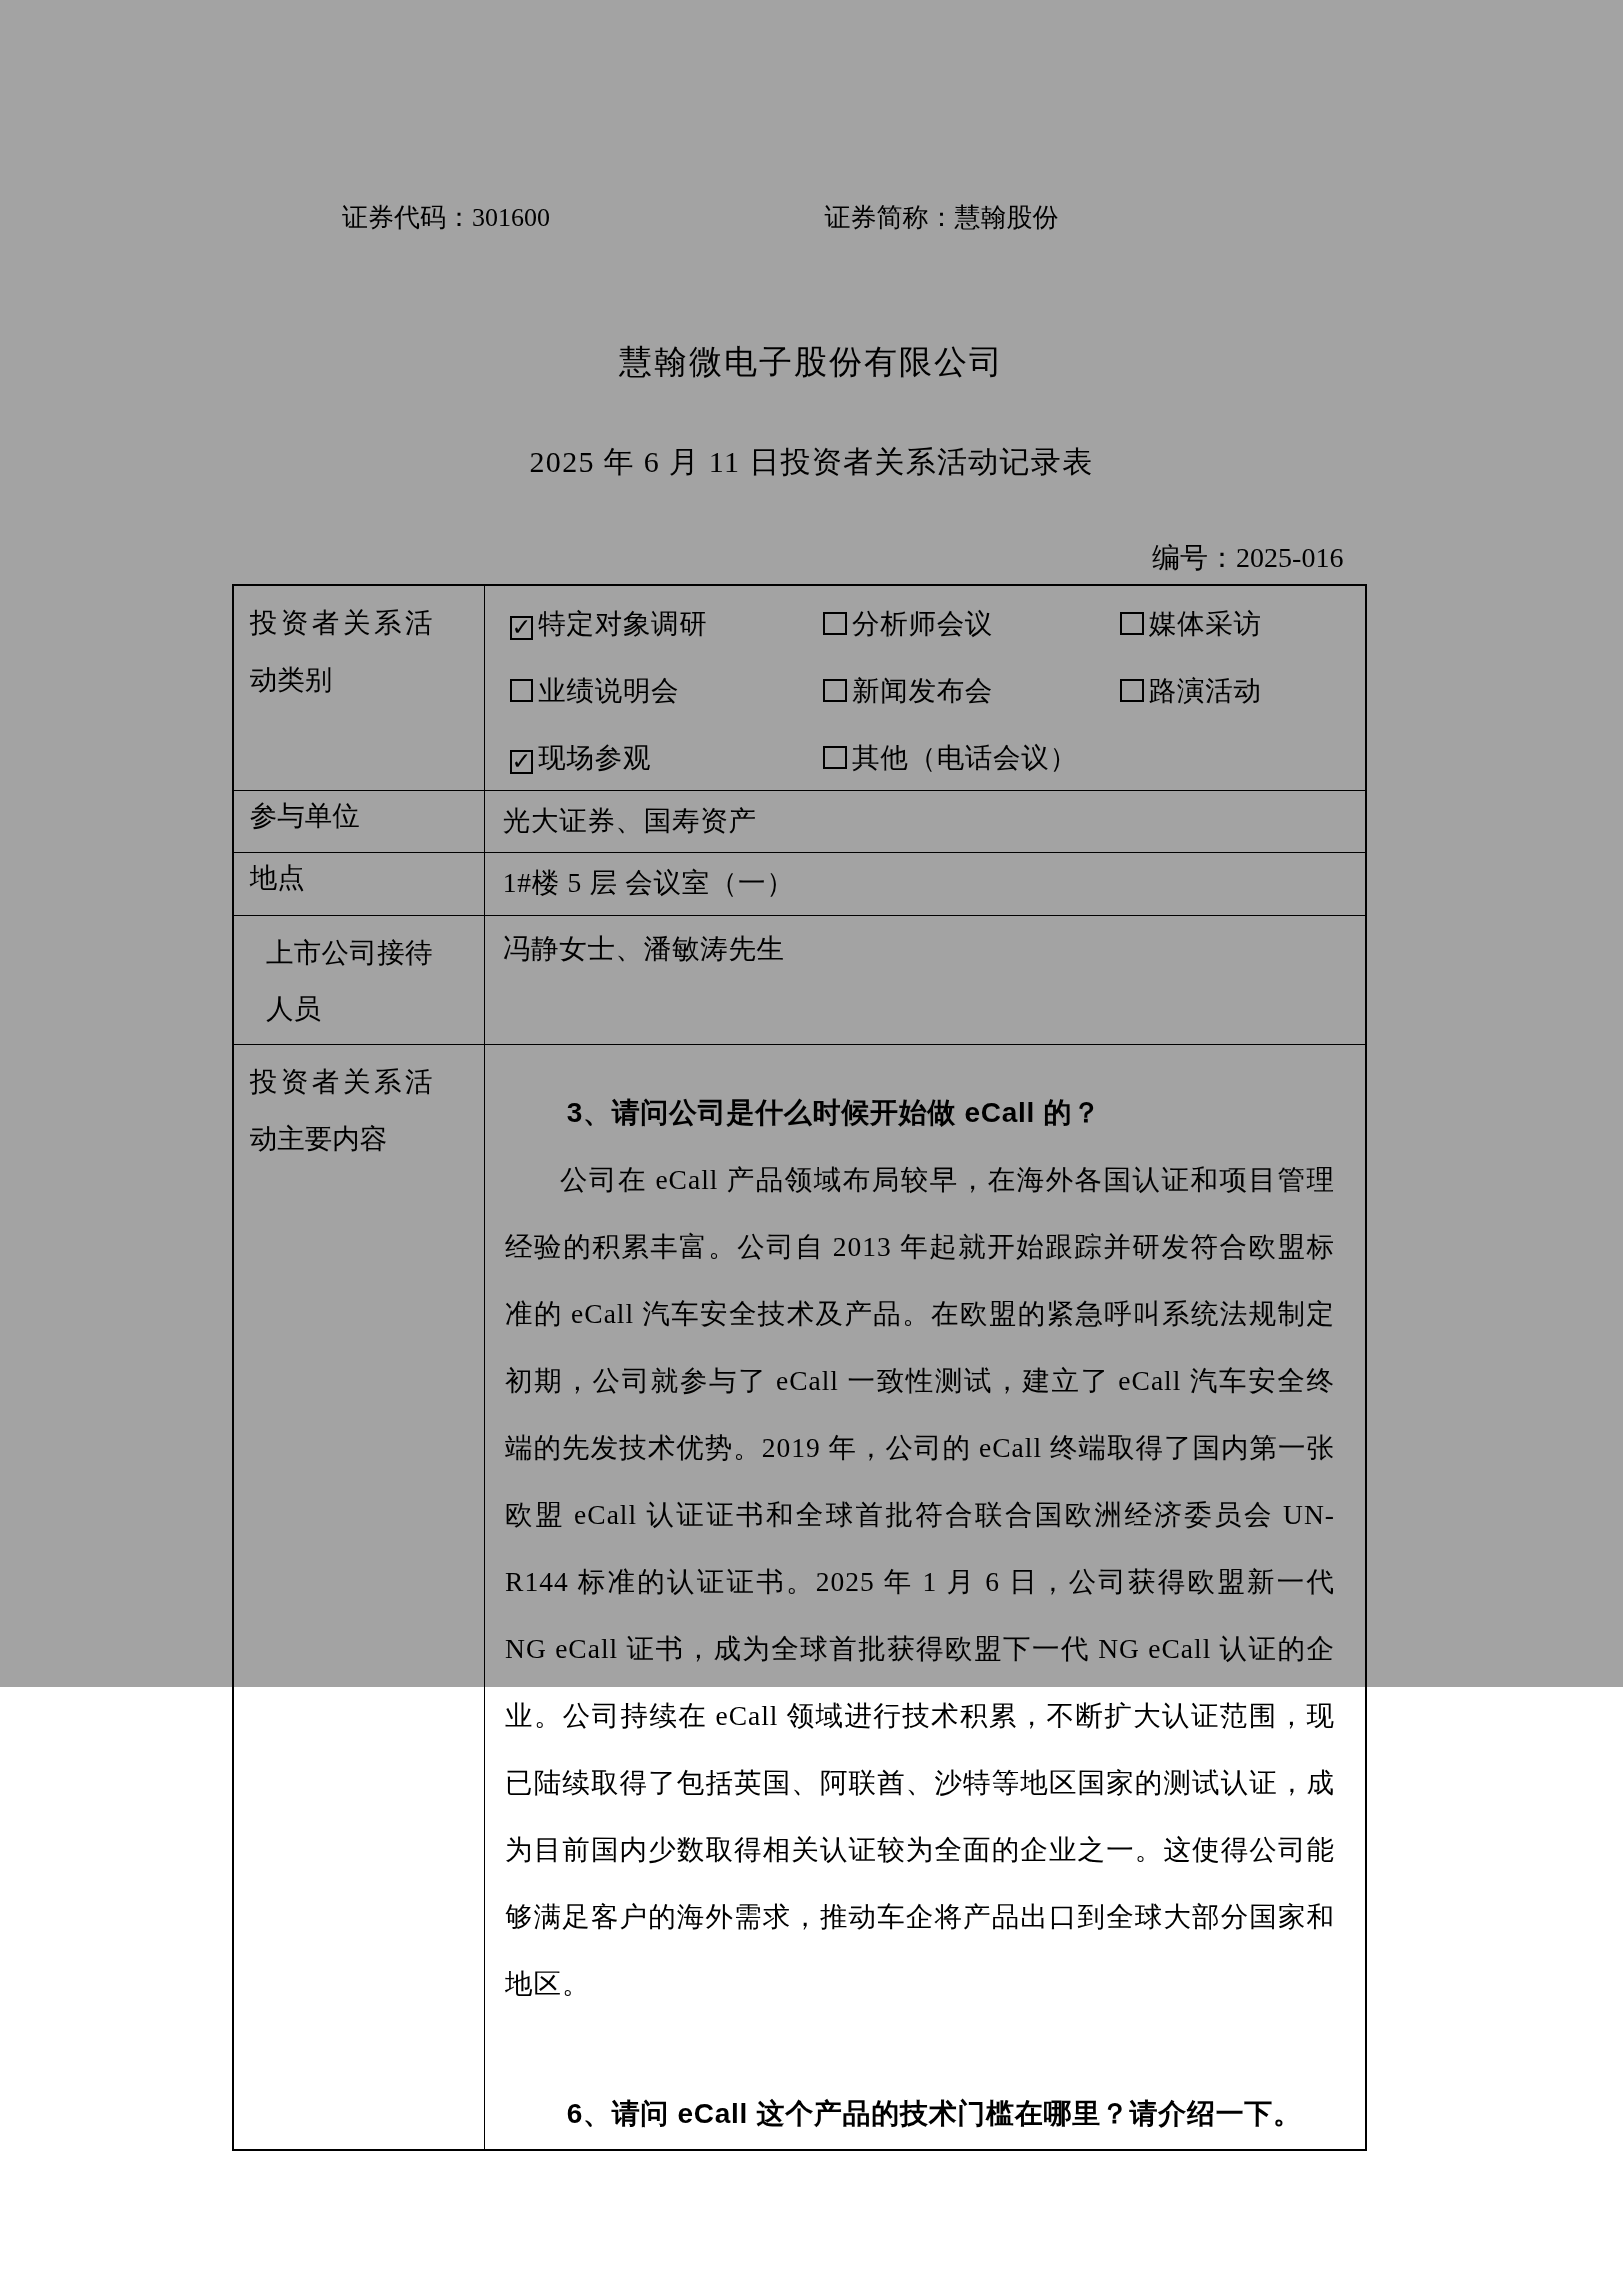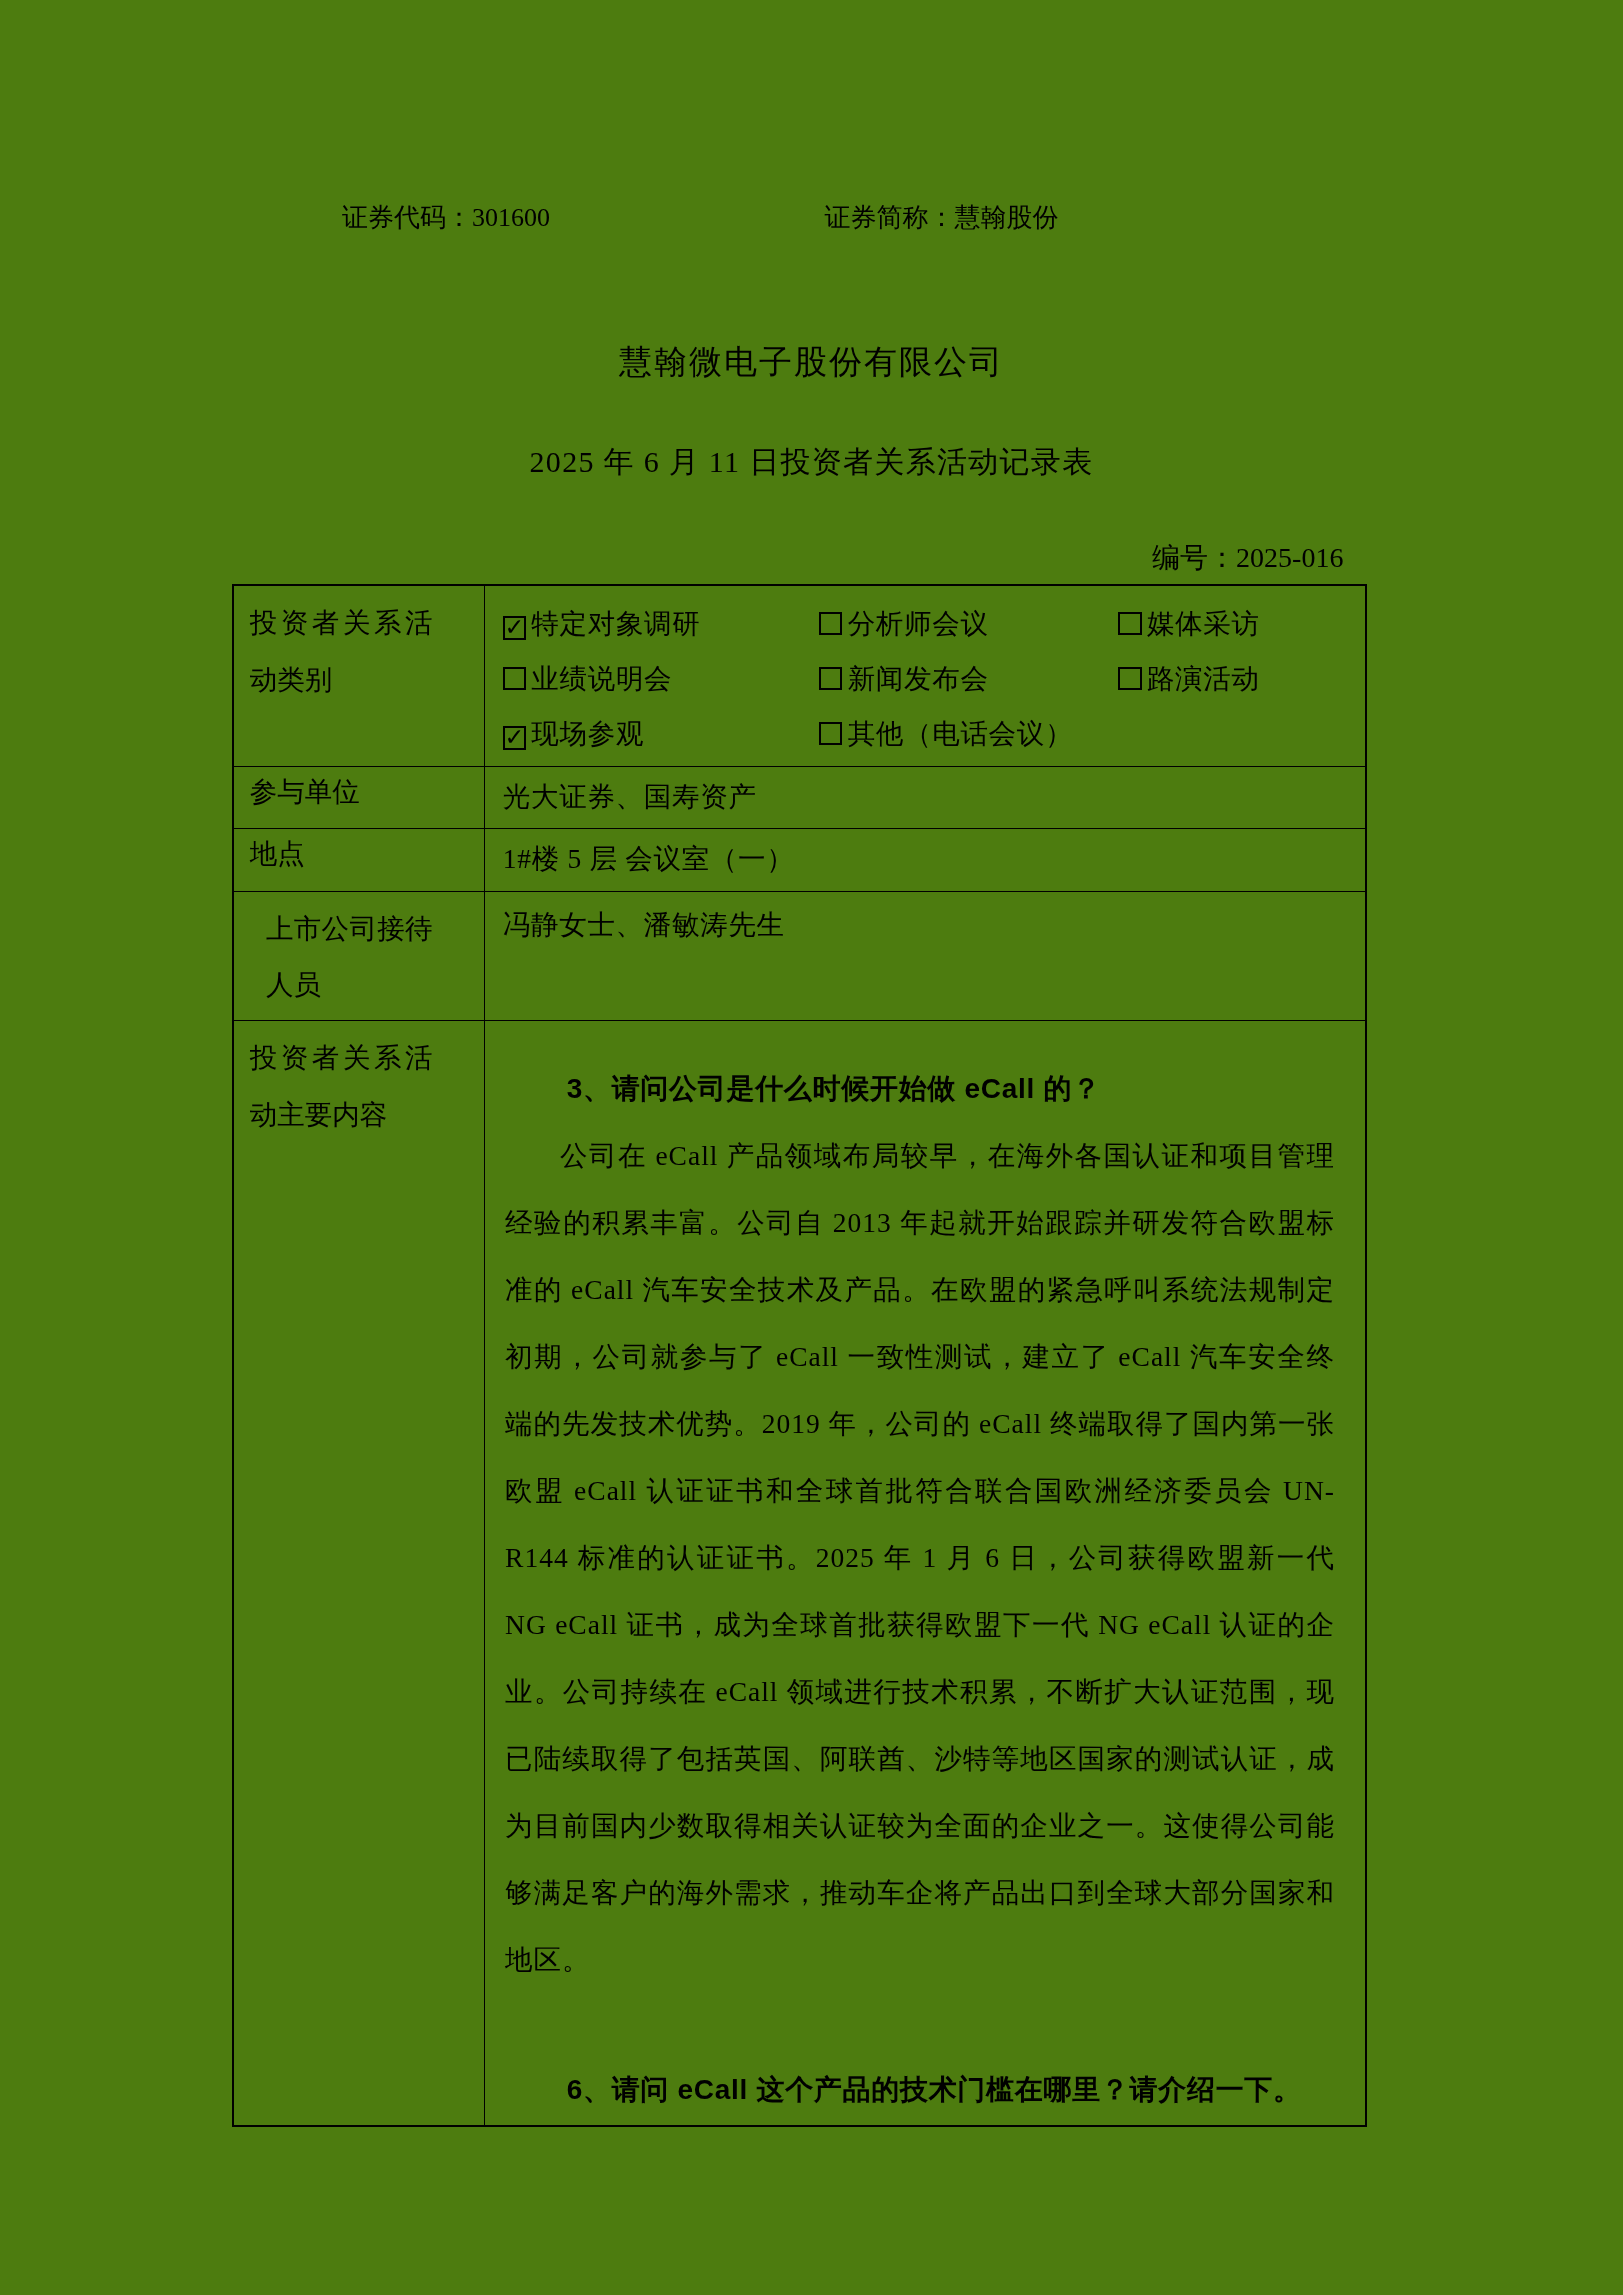--- a/index.html
+++ b/index.html
@@ -4,21 +4,21 @@
 <style>
   * { box-sizing: border-box; }
   html, body {
     margin: 0; padding: 0;
     width: 1623px; height: 2295px;
     background: #ffffff;
     font-family: "Liberation Serif", "DejaVu Serif", serif;
     color: #000000;
     overflow: hidden;
   }
-  .page { position: relative; width: 1623px; height: 2295px; background: #4d7c0f; }
+  .page { position: relative; width: 1623px; height: 1687px; background: #a3a3a3; }
 
   .stock-line { position: absolute; top: 200px; left: 0; width: 100%; font-size: 26px; }
   .stock-line .code { margin-left: 342px; }
   .stock-line .name { margin-left: 268px; }
 
   .company-name {
     position: absolute; top: 340px; left: 0; width: 100%;
     text-align: center; font-size: 33px; letter-spacing: 2px;
   }
   .doc-title {
@@ -51,22 +51,23 @@
 
   td.value-cell {
     padding: 5.2px 19.6px 5.2px 18.3px;
     line-height: 1.85;
     letter-spacing: 0.7px;
   }
 
   .cb-grid {
     display: grid;
     grid-template-columns: 37% 35% 28%;
-    row-gap: 4px;
+    row-gap: 16px;
     padding: 10.5px 6.5px 6.5px 17px;
+    margin-left: 7px;
   }
   .cb-item {
     font-size: 27.5px;
     line-height: 51px;
     white-space: nowrap;
     letter-spacing: 0.7px;
   }
   .cb-box {
     display: inline-block;
     width: 23.6px; height: 23.6px;

